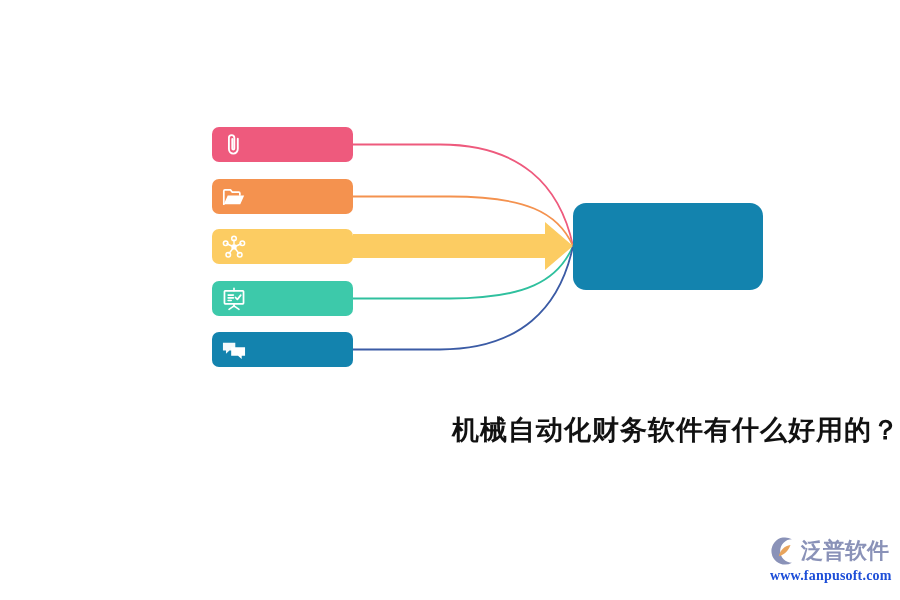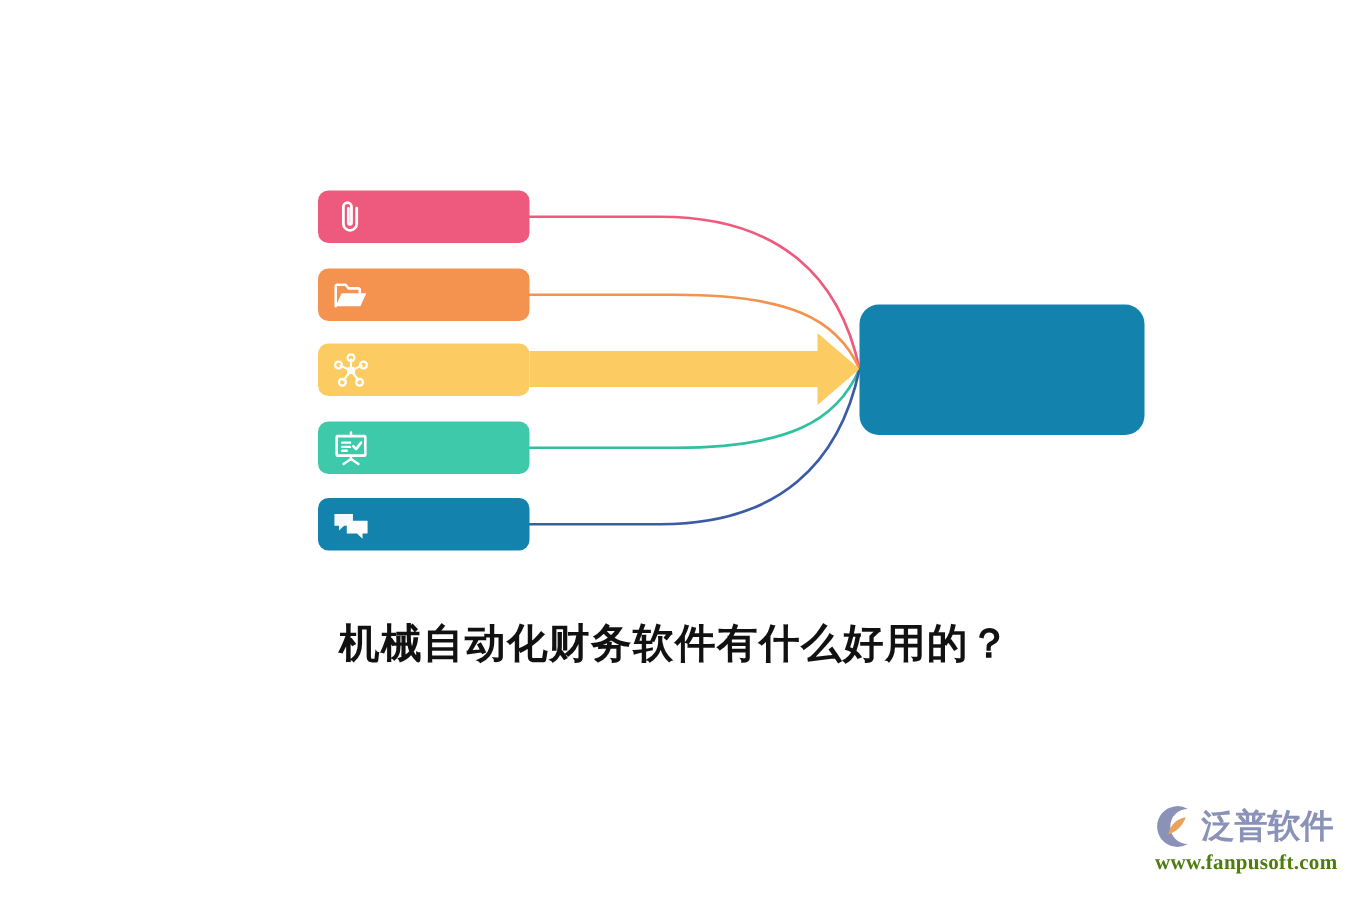--- a/index.html
+++ b/index.html
@@ -100,20 +100,21 @@
     color: #111111;
     font-family: "DejaVu Sans", "Liberation Sans", sans-serif;
     font-weight: bold;
     font-size: 27px;
     line-height: 44px;
     letter-spacing: 1px;
   }
   .headline .hl-line {
     display: block;
     white-space: nowrap;
+    text-align: right;
   }
 
   
   .brand {
     position: absolute;
     left: 768px;
     top: 536px;
     width: 124px;
     height: 54px;
   }
@@ -140,21 +141,21 @@
     letter-spacing: 0px;
     white-space: nowrap;
   }
   .brand-url {
     position: absolute;
     left: 2px;
     top: 32px;
     font-family: "Liberation Serif", "DejaVu Serif", serif;
     font-size: 14px;
     font-weight: bold;
-    color: #4d7c0f;
+    color: #1d4ed8;
     letter-spacing: .2px;
     white-space: nowrap;
   }
 </style>
 </head>
 <body>
 
 <div id="canvas">
 
   <div class="diagram">

